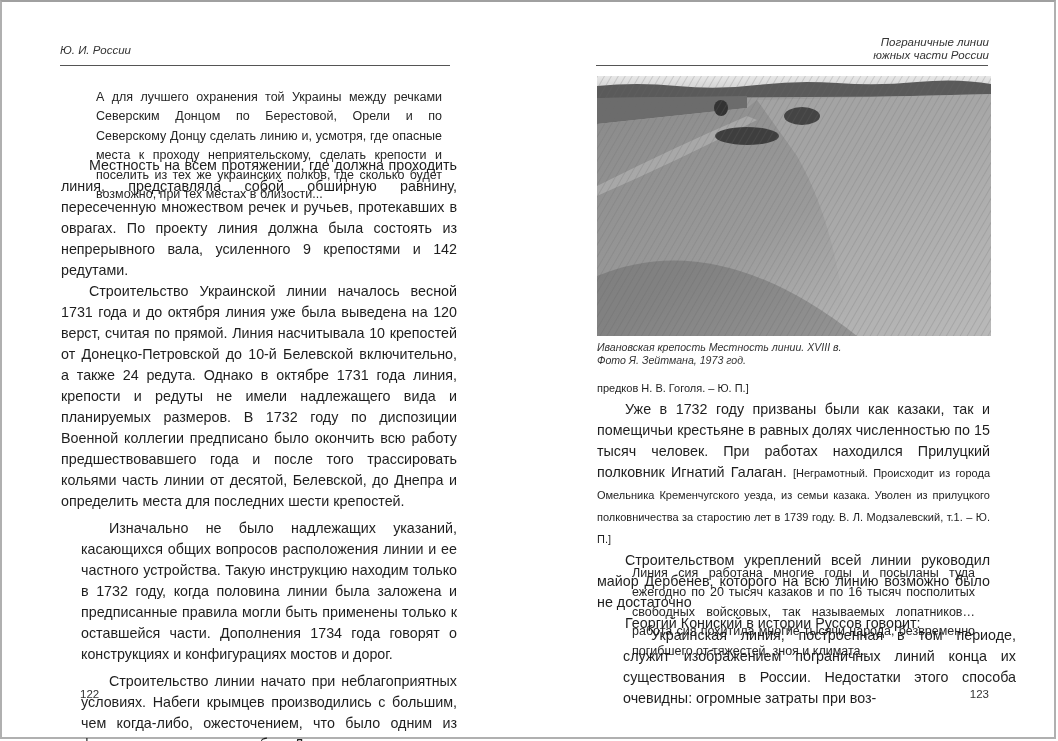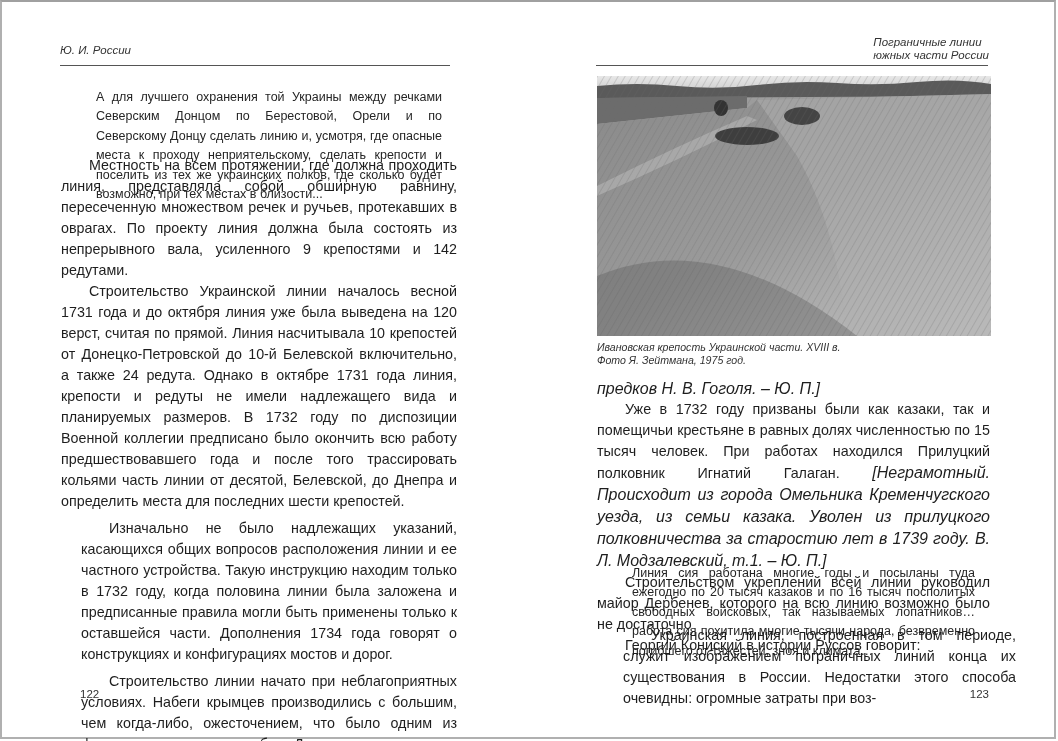--- a/index.html
+++ b/index.html
@@ -16,39 +16,39 @@
     }
     .page { position:absolute; top:0; height:741px; }
     .page-left { left:0; width:529px; }
     .page-right { left:529px; width:529px; }
 
     .running-head {
       position:absolute; font-style:italic; font-size:11.5px; color:#333;
       line-height:13px;
     }
     .page-left .running-head { left:60px; top:44px; }
-    .page-right .running-head { right:69px; top:36px; text-align:left; }
+    .page-right .running-head { right:69px; top:36px; text-align:right; }
     .head-rule {
       position:absolute; height:1px; background:#555;
     }
     .page-left .head-rule { left:60px; width:390px; top:65px; }
     .page-right .head-rule { left:67px; width:392px; top:65px; }
 
     .body-text {
       position:absolute; font-size:14.3px; line-height:21px; text-align:justify;
       color:#1e1e1e;
     }
     .page-left .body-text { left:61px; width:396px; top:155px; }
     .page-right .body-text.upper { left:68px; width:393px; top:378px; }
     .page-right .body-text.lower { left:68px; width:393px; top:625px;margin-left:26px; }
 
     .body-text p { margin:0; text-indent:28px; }
     .body-text p.noindent { text-indent:0; }
     .body-text p.gap { margin-top:6px;margin-left:20px; }
-    .note { font-style:italic; font-size:16px; }
+    .note { font-size:11px; }
 
     .block-quote {
       position:absolute; font-size:12.5px; line-height:19.4px; text-align:justify;
       color:#252525;
     }
     .page-left .block-quote { left:81px; width:376px; top:73px; }
     .page-right .block-quote { left:88px; width:373px; top:549px; }
     .block-quote p { margin:15px; }
 
     .figure {
@@ -124,22 +124,22 @@
       <path d="M0 110 Q80 70 150 40 L160 44 Q80 85 0 120 Z" fill="#b8b8b8" opacity="0.6"></path>
       <ellipse cx="150" cy="60" rx="32" ry="9" fill="#3e3e3e"></ellipse>
       <ellipse cx="205" cy="40" rx="18" ry="9" fill="#444"></ellipse>
       <ellipse cx="124" cy="32" rx="7" ry="8" fill="#333"></ellipse>
       <rect x="0" y="0" width="394" height="260" fill="url(#grass)"></rect>
       <path d="M0 200 Q120 150 260 260 L0 260 Z" fill="#555" opacity="0.35"></path>
     </svg>
   </div>
 
   <div class="caption">
-    <div>Ивановская крепость Украинской части. XVIII в.</div>
-    <div>Фото Я. Зейтмана, 1975 год.</div>
+    <div>Ивановская крепость Местность линии. XVIII в.</div>
+    <div>Фото Я. Зейтмана, 1973 год.</div>
   </div>
 
   <div class="body-text upper">
     <p class="noindent note">предков Н. В. Гоголя. – Ю. П.]</p>
     <p><span>Уже в 1732 году призваны были как казаки, так и помещичьи крестьяне в равных долях численностью по 15 тысяч человек. При работах находился Прилуцкий полковник Игнатий Галаган. </span><span class="note">[Неграмотный. Происходит из города Омельника Кременчугского уезда, из семьи казака. Уволен из прилуцкого полковничества за старостию лет в 1739 году. В. Л. Модзалевский, т.1. – Ю. П.]</span></p>
     <p>Строительством укреплений всей линии руководил майор Дербенев, которого на всю линию возможно было не достаточно</p>
     <p>Георгий Кониский в истории Руссов говорит:</p>
   </div>
 
   <div class="block-quote">

